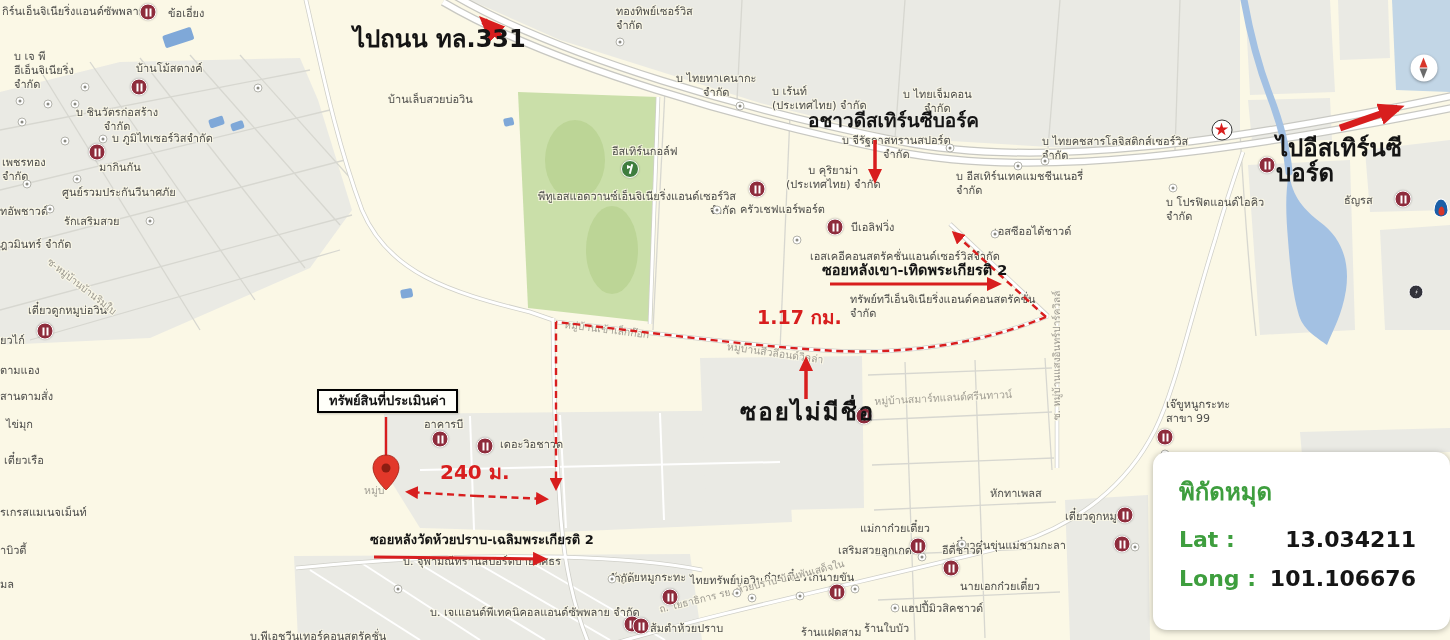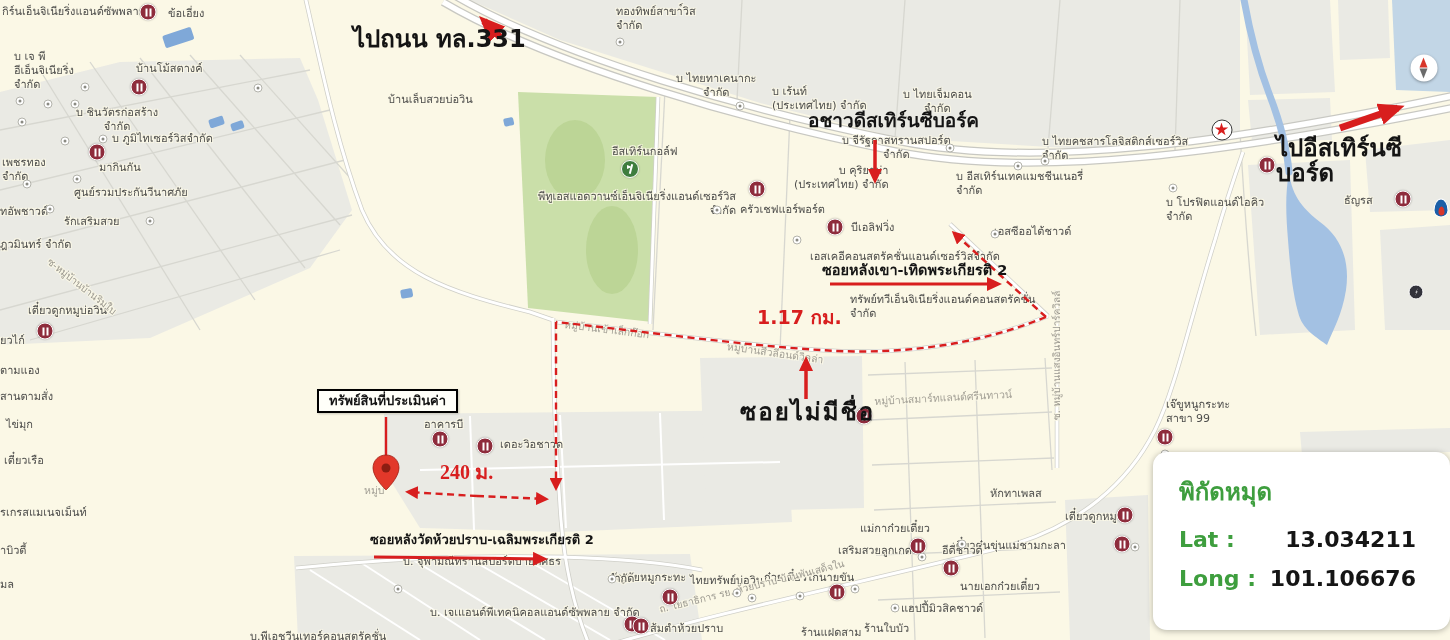--- a/index.html
+++ b/index.html
@@ -43,21 +43,21 @@
       clip-path:polygon(100% 0,20% 55%,55% 55%,0 100%,80% 45%,45% 45%);}
   
   .anno{position:absolute;font-weight:800;color:#141414;line-height:1.05;}
   .anno-red{color:#d81e1e;}
   #anno-331{left:353px;top:27px;font-size:24px;}
   #anno-esb-road{left:808px;top:111px;font-size:19px;}
   #anno-to-esb{left:1276px;top:136px;font-size:24px;}
   #anno-langkhao{left:822px;top:263px;font-size:14.5px;}
   #anno-dist1{left:757px;top:308px;font-size:19px;}
   #anno-noname{left:740px;top:400px;font-size:24px;letter-spacing:2px;}
-  #anno-dist2{left:440px;top:462px;font-size:20px;font-family:Liberation Serif, serif;}
+  #anno-dist2{left:440px;top:462px;font-size:20px;}
   #anno-watprap{left:370px;top:533px;font-size:13px;}
   #prop-box{left:317px;top:389px;width:141px;padding:3px 4px;border:2px solid #000;
       background:rgba(255,255,250,.95);font-size:13px;font-weight:700;text-align:center;box-shadow:1px 1px 2px rgba(0,0,0,.2);}
   
   #coord-panel{position:absolute;left:1153px;top:452px;width:297px;height:178px;background:#fff;
       border-radius:14px;box-shadow:0 1px 6px rgba(0,0,0,.3);padding:20px 34px 0 26px;}
   #coord-panel .cp-title{color:#3e9e3e;font-size:24px;font-weight:700;margin-bottom:16px;}
   .cp-row{display:flex;justify-content:space-between;align-items:baseline;margin-bottom:14px;}
   .cp-label{color:#3e9e3e;font-size:22px;font-weight:700;}
   .cp-value{color:#151515;font-size:22px;font-weight:700;}
@@ -180,50 +180,50 @@
       <div class="lbl lbl-place" style="left: 14px; top: 50px;">บ เจ พี
 อีเอ็นจิเนียริ่ง
 จำกัด</div>
       <div class="lbl lbl-place" style="left: 136px; top: 62px;">บ้านโม้สตางค์</div>
       <div class="lbl lbl-place" style="left: 76px; top: 106px; text-align: center;">บ ชินวัตรก่อสร้าง
 จำกัด</div>
       <div class="lbl lbl-place" style="left: 112px; top: 132px;">บ ภูมิไทเซอร์วิสจำกัด</div>
       <div class="lbl lbl-place" style="left: 2px; top: 156px;">เพชรทอง
 จำกัด</div>
       <div class="lbl lbl-place" style="left: 99px; top: 161px;">มากินกัน</div>
-      <div class="lbl lbl-place" style="left: 62px; top: 186px; margin-left: 12px;">ศูนย์รวมประกันวีนาศภัย</div>
+      <div class="lbl lbl-place" style="left: 62px; top: 186px;">ศูนย์รวมประกันวีนาศภัย</div>
       <div class="lbl lbl-place" style="left: 0px; top: 205px;">ทอัพชาวด์</div>
       <div class="lbl lbl-place" style="left: 64px; top: 215px;">รักเสริมสวย</div>
       <div class="lbl lbl-place" style="left: 0px; top: 238px;">ฎวมินทร์ จำกัด</div>
       <div class="lbl lbl-place" style="left: 28px; top: 304px;">เตี๋ยวดูกหมูบ่อวิน</div>
       <div class="lbl lbl-place" style="left: 0px; top: 334px;">ยวไก์</div>
       <div class="lbl lbl-place" style="left: 0px; top: 364px;">ตามแอง</div>
       <div class="lbl lbl-place" style="left: 0px; top: 390px;">สานตามสั่ง</div>
       <div class="lbl lbl-place" style="left: 6px; top: 418px;">ไข่มุก</div>
       <div class="lbl lbl-place" style="left: 4px; top: 454px;">เตี๋ยวเรือ</div>
       <div class="lbl lbl-place" style="left: 0px; top: 506px;">รเกรสแมเนจเม็นท์</div>
       <div class="lbl lbl-place" style="left: 0px; top: 544px;">าบิวตี้</div>
       <div class="lbl lbl-place" style="left: 0px; top: 578px;">มล</div>
-      <div class="lbl lbl-place" style="left: 616px; top: 5px;">ทองทิพย์สาขา์วิส
+      <div class="lbl lbl-place" style="left: 616px; top: 5px;">ทองทิพย์เซอร์วิส
 จำกัด</div>
       <div class="lbl lbl-place" style="left: 388px; top: 93px;">บ้านเล็บสวยบ่อวิน</div>
       <div class="lbl lbl-place" style="left: 676px; top: 72px; text-align: center;">บ ไทยทาเคนากะ
 จำกัด</div>
       <div class="lbl lbl-place" style="left: 772px; top: 85px;">บ เร้นท์
 (ประเทศไทย) จำกัด</div>
       <div class="lbl lbl-place" style="left: 903px; top: 88px; text-align: center;">บ ไทยเจ็มคอน
 จำกัด</div>
       <div class="lbl lbl-place" style="left: 1042px; top: 128px; margin-top: 7px;">บ ไทยคชสารโลจิสติกส์เซอร์วิส
 จำกัด</div>
       <div class="lbl lbl-place" style="left: 612px; top: 145px;">อีสเทิร์นกอล์ฟ</div>
       <div class="lbl lbl-place" style="left: 538px; top: 190px; text-align: right;">พีทูเอสแอดวานซ์เอ็นจิเนียริ่งแอนด์เซอร์วิส
 จำกัด</div>
       <div class="lbl lbl-place" style="left: 842px; top: 134px; text-align: center;">บ จีรัฐกาสทรานสปอร์ต
 จำกัด</div>
-      <div class="lbl lbl-place" style="left: 786px; top: 164px; text-align: right; margin-left: 8px;">บ คุริยาม่า
+      <div class="lbl lbl-place" style="left: 786px; top: 164px; text-align: center;">บ คุริยาม่า
 (ประเทศไทย) จำกัด</div>
       <div class="lbl lbl-place" style="left: 956px; top: 170px;">บ อีสเทิร์นเทคแมชชีนเนอรี่
 จำกัด</div>
       <div class="lbl lbl-place" style="left: 740px; top: 203px;">ครัวเชฟแอร์พอร์ต</div>
       <div class="lbl lbl-place" style="left: 851px; top: 221px;">บีเอลิฟวิ่ง</div>
       <div class="lbl lbl-place" style="left: 994px; top: 225px;">เอสซีออไต้ชาวด์</div>
       <div class="lbl lbl-place" style="left: 810px; top: 250px;">เอสเคอีคอนสตรัคชั่นแอนด์เซอร์วิสจำกัด</div>
       <div class="lbl lbl-place" style="left: 850px; top: 293px;">ทรัพย์ทวีเอ็นจิเนียริ่งแอนด์คอนสตรัคชั่น
 จำกัด</div>
       <div class="lbl lbl-place" style="left: 1166px; top: 196px;">บ โปรฟิตแอนด์ไอคิว

